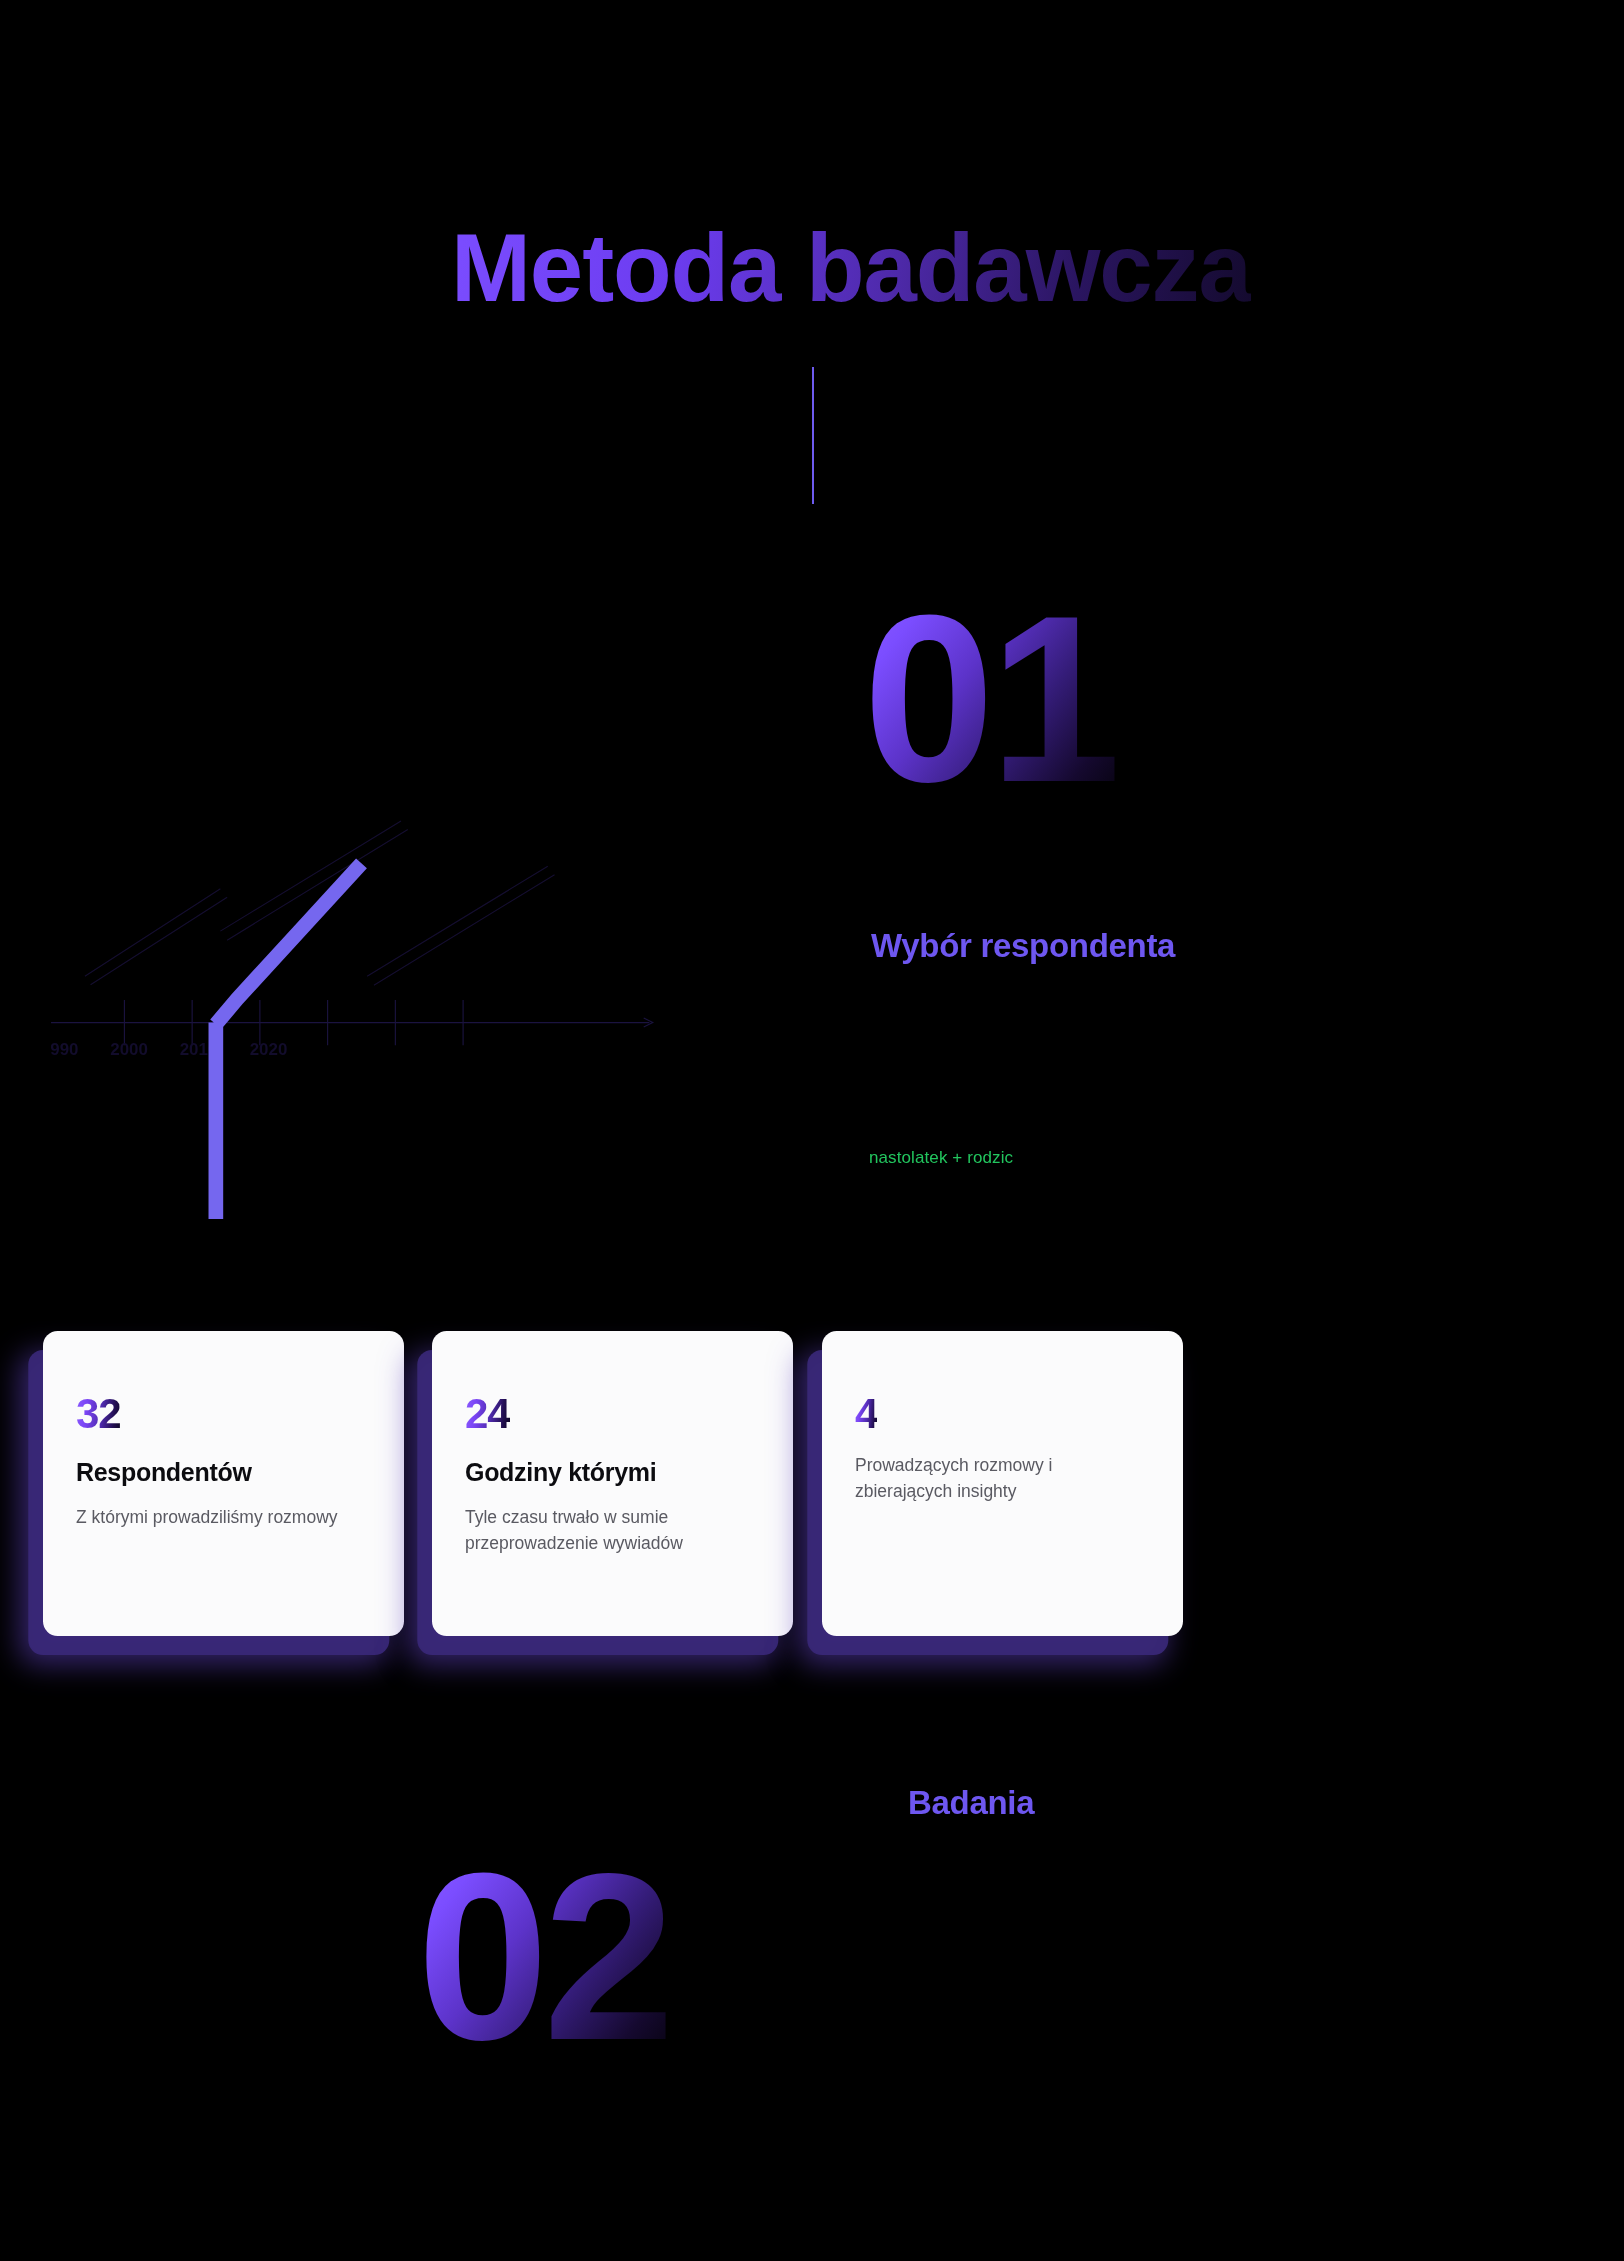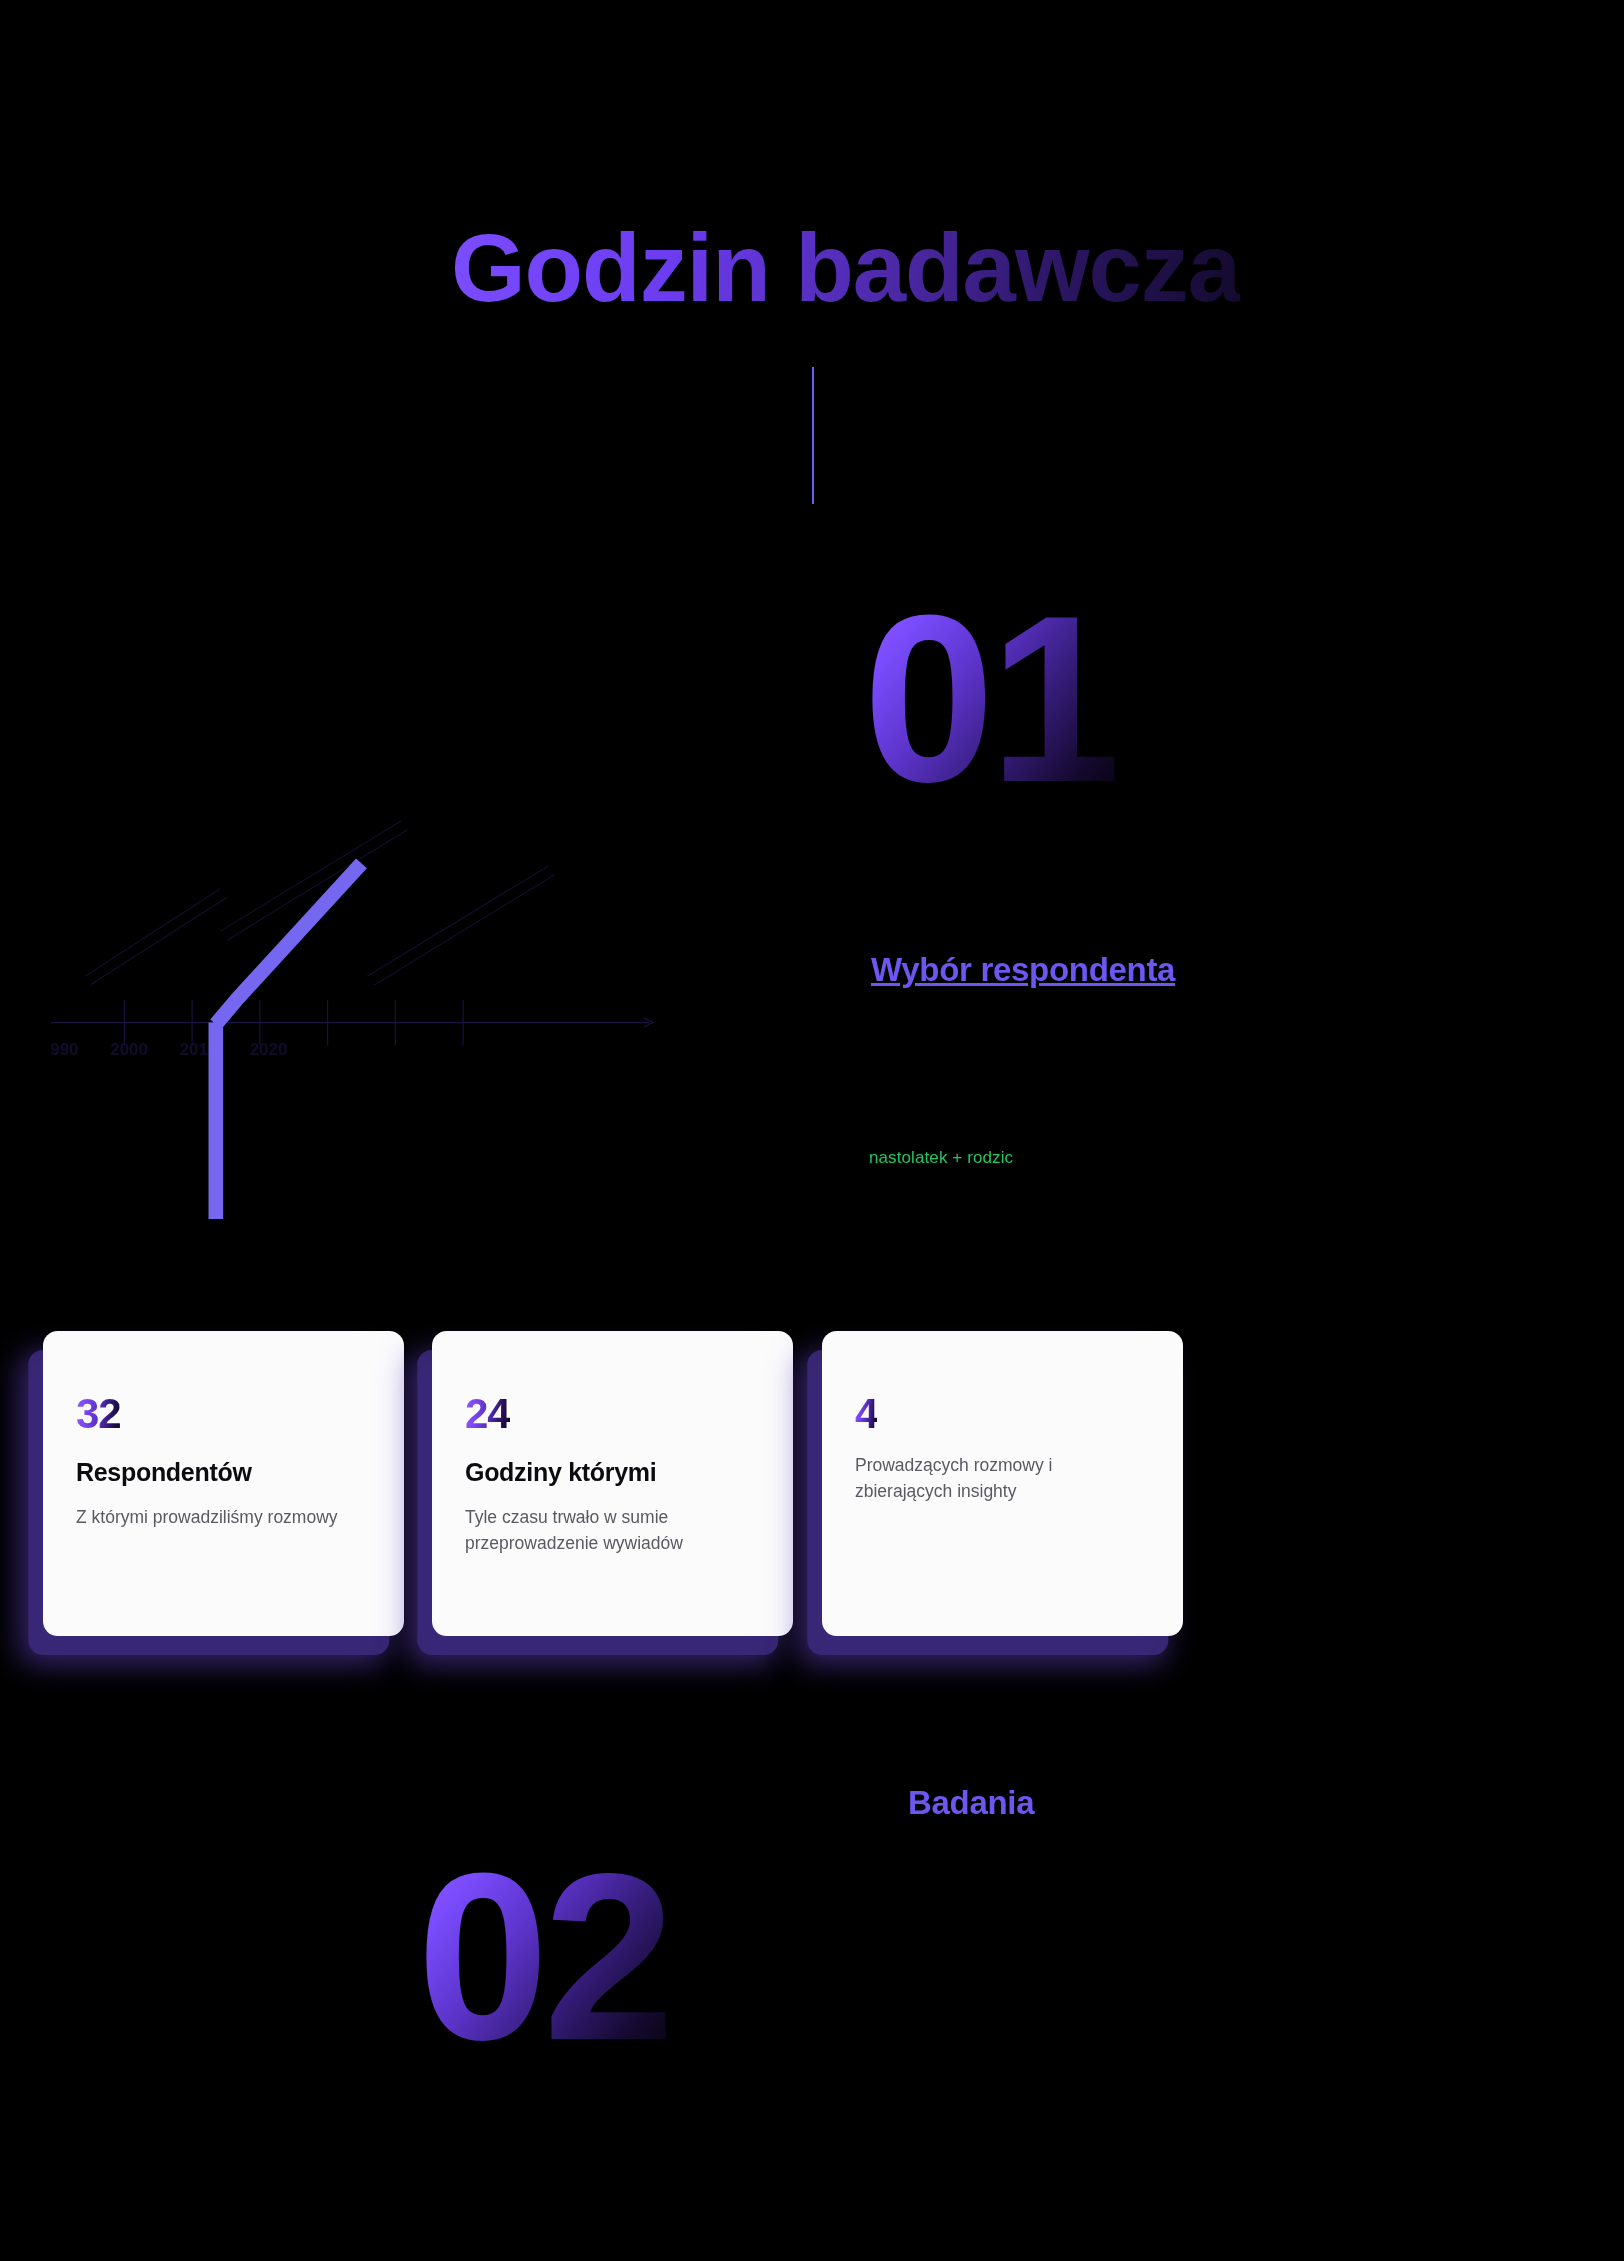--- a/index.html
+++ b/index.html
@@ -61,21 +61,21 @@
   #num-02 { left: 417px;  top: 1856px; }
 
   .section-heading {
     position: absolute;
     font-size: 33px;
     font-weight: 700;
     letter-spacing: -0.3px;
     color: #6e57f0;
     white-space: nowrap;
   }
-  #heading-01 { left: 871px; top: 951px; text-decoration: underline; }
+  #heading-01 { left: 871px; top: 927px; }
   #heading-02 { left: 908px; top: 1784px; }
 
   .section-subheading {
     position: absolute;
     left: 869px;
     top: 1148px;
     font-size: 17px;
     font-weight: 400;
     letter-spacing: 0.1px;
     color: #22c55e;
@@ -142,21 +142,21 @@
     margin-top: 17px;
     font-size: 17.5px;
     font-weight: 400;
     line-height: 1.5;
     color: #5a5a62;
   }
 </style>
 </head>
 <body>
 
-<div class="slide-title">Godzin badawcza</div>
+<div class="slide-title">Metoda badawcza</div>
 
 <div class="title-divider"></div>
 
 <div class="chart-wrap">
   <svg width="700" height="429" viewBox="0 0 1240 760" xmlns="http://www.w3.org/2000/svg">
 
     <g stroke="#1b1340" stroke-width="2" fill="none">
       <line x1="0" y1="412" x2="1060" y2="412"></line>
       <path d="M1050 404 L1066 412 L1050 420" stroke-width="2"></path>
       <line x1="130" y1="372" x2="130" y2="452"></line>

